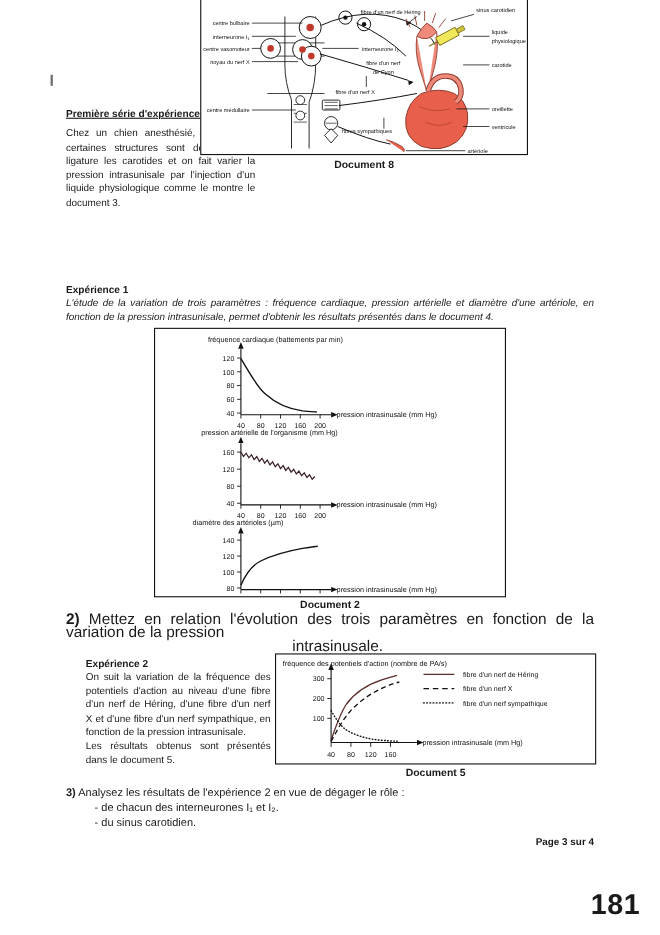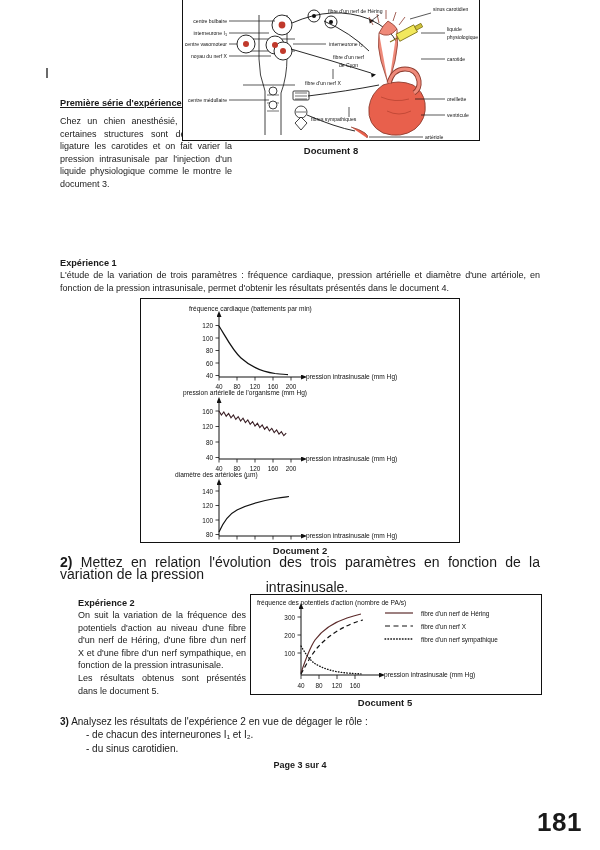--- a/index.html
+++ b/index.html
@@ -19,41 +19,41 @@
   .ptxt{font-size:9px;line-height:12.6px;text-align:justify;}
 
   .doc3{position:absolute;left:182px;top:-2px;width:298px;height:143px;border:1px solid #111;box-sizing:border-box;background:#fff;}
   .doc3 svg{display:block;}
   .cap{text-align:center;font-size:9.5px;font-weight:bold;margin-top:2px;}
   .doc3cap{position:absolute;left:182px;top:143px;width:298px;}
 
   
   .exp1{position:absolute;left:60px;top:258px;width:480px;}
   .sub{font-size:9.2px;font-weight:bold;margin-bottom:1px;}
-  .exp1 .ptxt{text-align:justify;}
+  .exp1 .ptxt{text-align:justify;font-style:italic;}
 
   .doc4{position:absolute;left:140px;top:298px;width:320px;height:245px;border:1px solid #111;box-sizing:border-box;background:#fff;}
   .doc4cap{position:absolute;left:140px;top:543px;width:320px;}
 
   .q2{position:absolute;left:60px;top:556px;width:480px;font-size:14px;line-height:12.4px;text-align:justify;}
   .q2 .qn{font-weight:bold;}
   .q2 .ind{display:block;padding-left:14px;text-align:center;}
 
   
   .exp2{position:absolute;left:78px;top:598px;width:168px;}
   .exp2 .ptxt{text-align:justify;}
 
   .doc5{position:absolute;left:250px;top:594px;width:292px;height:101px;border:1px solid #111;box-sizing:border-box;background:#fff;}
-  .doc5cap{position:absolute;left:239px;top:695px;width:292px;}
+  .doc5cap{position:absolute;left:250px;top:695px;width:292px;}
 
   .q3{position:absolute;left:60px;top:716px;width:480px;font-size:10px;line-height:12.4px;}
   .q3 .qn{font-weight:bold;}
   .q3 ul{list-style:none;margin:0;padding:0 0 0 26px;}
   .q3 li{margin-top:1px;}
-  .pagelbl{position:absolute;left:0;top:760px;width:600px;text-align:center;font-size:9px;font-weight:bold;}
+  .pagelbl{position:absolute;left:0;top:760px;width:540px;text-align:right;font-size:9px;font-weight:bold;}
 
   svg text{font-family:"Liberation Sans",sans-serif;}
   .sub-i{font-size:.75em;vertical-align:-.22em;}
 </style>
 </head>
 <body>
 
 <div class="page">
 
   <div class="corner-tick"></div>

